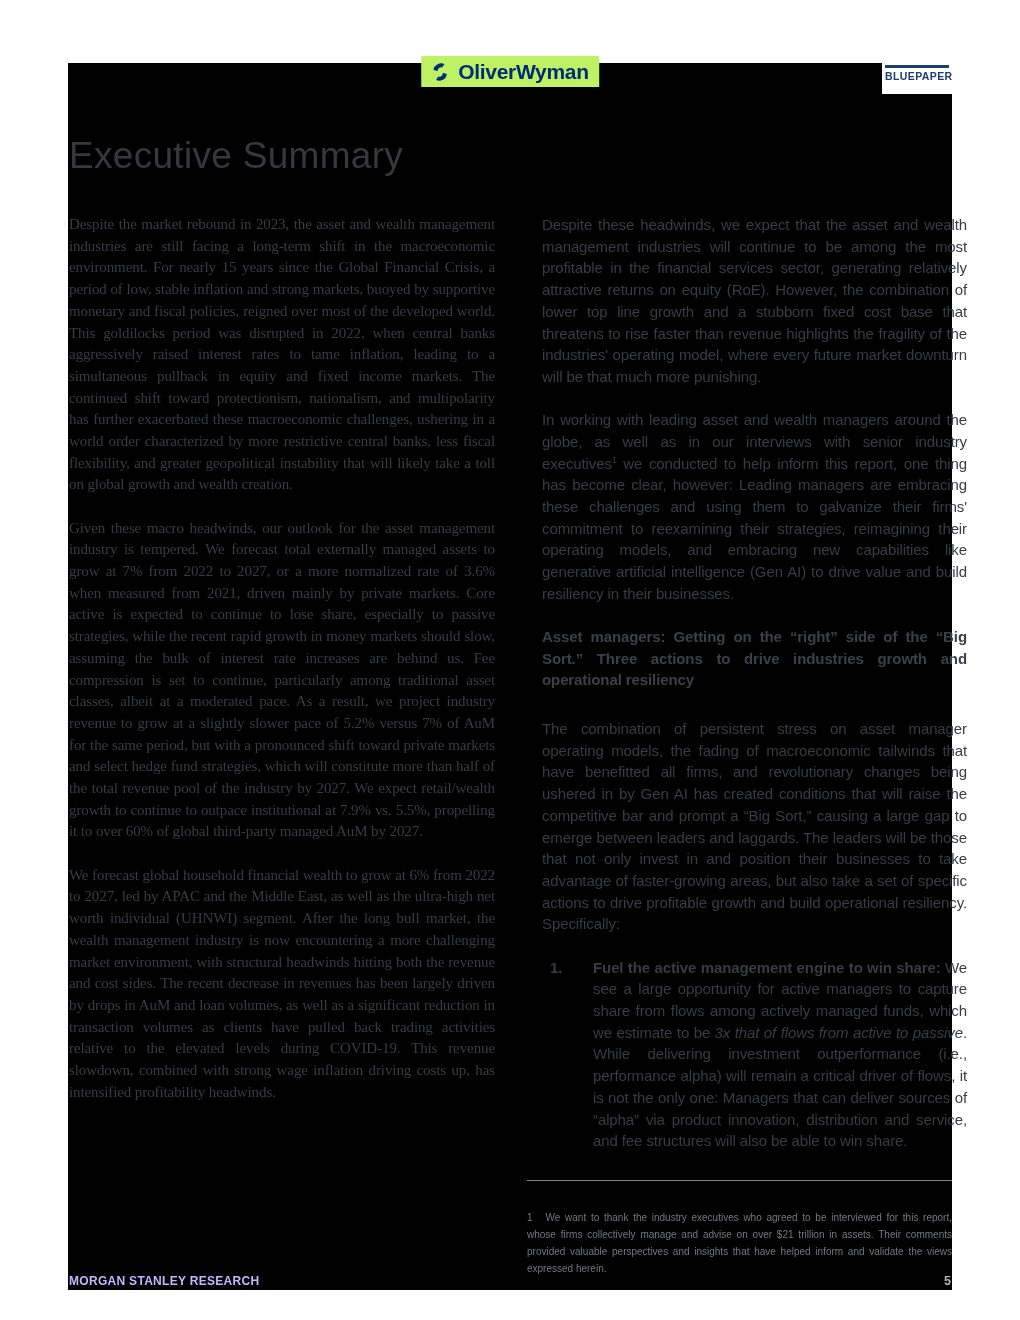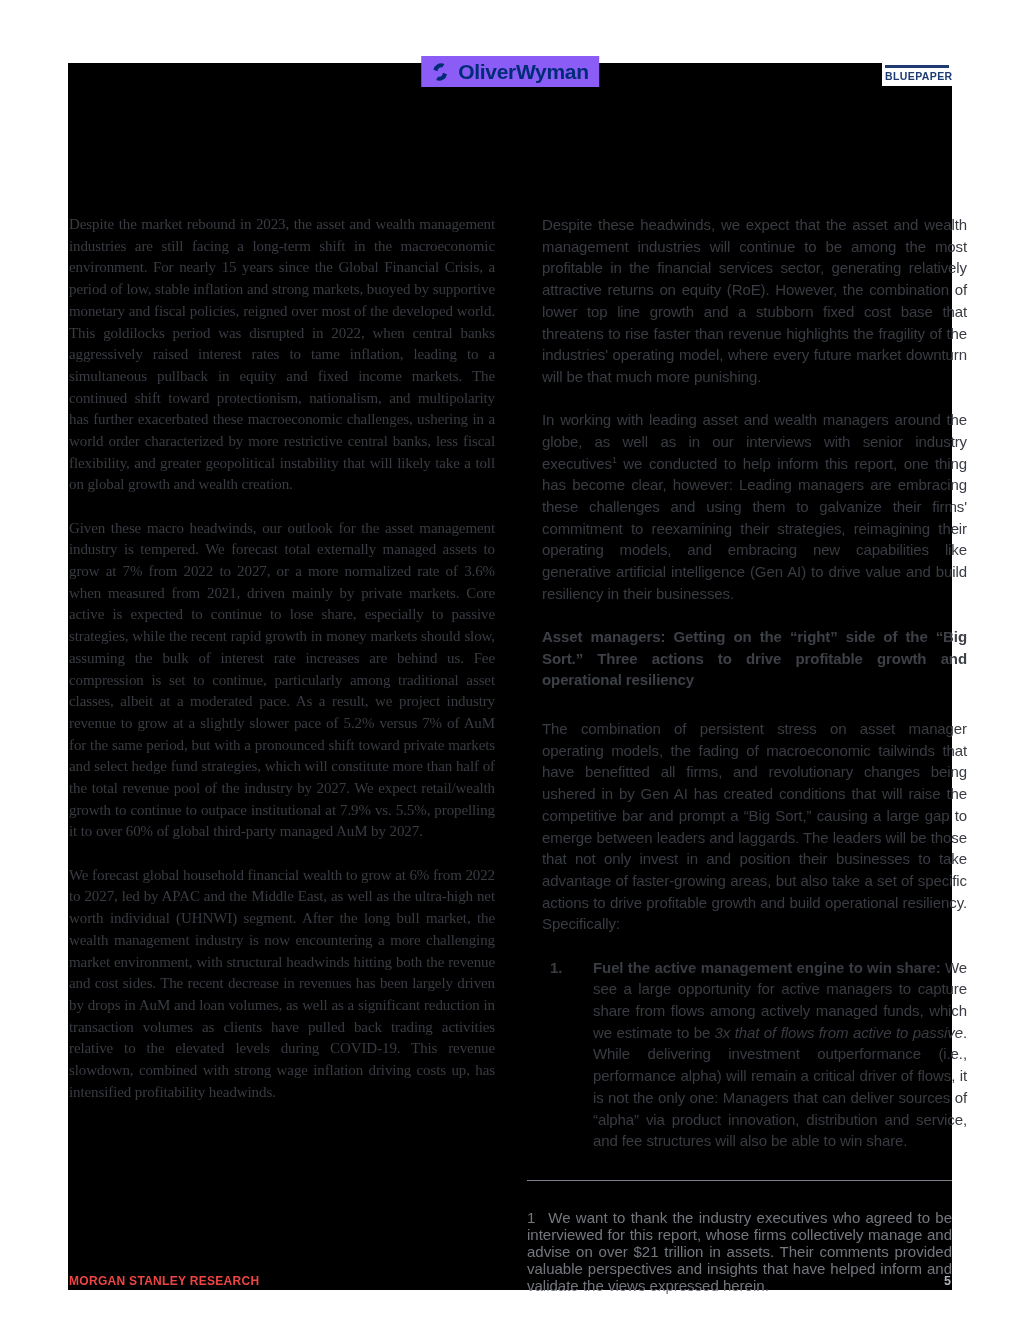--- a/index.html
+++ b/index.html
@@ -15,39 +15,39 @@
     position: absolute;
     left: 68px; top: 63px;
     width: 884px; height: 1227px;
     background: #000000;
   }
   
   .logo-box {
     position: absolute;
     left: 50%; top: -7px;
     transform: translateX(-50%);
-    background: #8b5cf6;
+    background: #bef264;
     height: 31px;
     padding: 3px 10px 3px 8px;
     display: flex; align-items: center; gap: 7px;
   }
   .logo-text {
     color: #002c77;
     font-weight: bold;
     font-size: 21px;
     letter-spacing: -0.3px;
     white-space: nowrap;
   }
   
   .badge {
     position: absolute;
     right: 0; top: -7px;
     background: #ffffff;
     width: 70px;
-    padding: 9px 3px 4px 3px;
+    padding: 9px 3px 12px 3px;
   }
   .badge-bar { height: 3px; background: #1e3c72; margin-bottom: 2px; }
   .badge-label {
     color: #1e3c72;
     font-weight: bold;
     font-size: 10.5px;
     letter-spacing: 0.4px;
     text-align: center;
     white-space: nowrap;
   }
@@ -96,33 +96,33 @@
   .footnote-rule {
     position: absolute;
     left: 459px; top: 1117px;
     width: 425px; height: 1px;
     background: #7e838a;
   }
   .footnote {
     position: absolute;
     left: 459px; top: 1146px;
     width: 425px;
-    font-size: 15px;
+    font-size: 10px;
     line-height: 17px;
     color: #74787e;
     text-align: justify;
   }
   .footnote .fn-marker { margin-right: 13px; }
   .footer-brand {
     position: absolute;
     left: 1px; bottom: 2px;
     font-size: 12px;
     font-weight: bold;
     letter-spacing: 0.3px;
-    color: #ef4444;
+    color: #c4b5fd;
   }
   .footer-page {
     position: absolute;
     right: 1px; bottom: 2px;
     font-size: 12.5px;
     font-weight: bold;
     color: #aeb4ba;
   }
   .ow-icon { display: block; }
 </style>
@@ -139,31 +139,32 @@
       </svg>
     </span>
     <span class="logo-text">OliverWyman</span>
   </div>
 
   <div class="badge">
     <div class="badge-bar"></div>
     <div class="badge-label">BLUEPAPER</div>
   </div>
 
+  <h1 class="page-title">Executive Summary</h1>
 
   <div class="col col-left">
     <p>Despite the market rebound in 2023, the asset and wealth management industries are still facing a long-term shift in the macroeconomic environment. For nearly 15 years since the Global Financial Crisis, a period of low, stable inflation and strong markets, buoyed by supportive monetary and fiscal policies, reigned over most of the developed world. This goldilocks period was disrupted in 2022, when central banks aggressively raised interest rates to tame inflation, leading to a simultaneous pullback in equity and fixed income markets. The continued shift toward protectionism, nationalism, and multipolarity has further exacerbated these macroeconomic challenges, ushering in a world order characterized by more restrictive central banks, less fiscal flexibility, and greater geopolitical instability that will likely take a toll on global growth and wealth creation.</p>
     <p>Given these macro headwinds, our outlook for the asset management industry is tempered. We forecast total externally managed assets to grow at 7% from 2022 to 2027, or a more normalized rate of 3.6% when measured from 2021, driven mainly by private markets. Core active is expected to continue to lose share, especially to passive strategies, while the recent rapid growth in money markets should slow, assuming the bulk of interest rate increases are behind us. Fee compression is set to continue, particularly among traditional asset classes, albeit at a moderated pace. As a result, we project industry revenue to grow at a slightly slower pace of 5.2% versus 7% of AuM for the same period, but with a pronounced shift toward private markets and select hedge fund strategies, which will constitute more than half of the total revenue pool of the industry by 2027. We expect retail/wealth growth to continue to outpace institutional at 7.9% vs. 5.5%, propelling it to over 60% of global third-party managed AuM by 2027.</p>
     <p>We forecast global household financial wealth to grow at 6% from 2022 to 2027, led by APAC and the Middle East, as well as the ultra-high net worth individual (UHNWI) segment. After the long bull market, the wealth management industry is now encountering a more challenging market environment, with structural headwinds hitting both the revenue and cost sides. The recent decrease in revenues has been largely driven by drops in AuM and loan volumes, as well as a significant reduction in transaction volumes as clients have pulled back trading activities relative to the elevated levels during COVID-19. This revenue slowdown, combined with strong wage inflation driving costs up, has intensified profitability headwinds.</p>
   </div>
 
   <div class="col col-right">
     <p>Despite these headwinds, we expect that the asset and wealth management industries will continue to be among the most profitable in the financial services sector, generating relatively attractive returns on equity (RoE). However, the combination of lower top line growth and a stubborn fixed cost base that threatens to rise faster than revenue highlights the fragility of the industries' operating model, where every future market downturn will be that much more punishing.</p>
     <p><span>In working with leading asset and wealth managers around the globe, as well as in our interviews with senior industry executives</span><sup class="fn-ref">1</sup><span> we conducted to help inform this report, one thing has become clear, however: Leading managers are embracing these challenges and using them to galvanize their firms' commitment to reexamining their strategies, reimagining their operating models, and embracing new capabilities like generative artificial intelligence (Gen AI) to drive value and build resiliency in their businesses.</span></p>
-    <p class="section-heading">Asset managers: Getting on the “right” side of the “Big Sort.” Three actions to drive profitable growth and operational resiliency</p>
+    <p class="section-heading">Asset managers: Getting on the “right” side of the “Big Sort.” Three actions to drive industries growth and operational resiliency</p>
     <p>The combination of persistent stress on asset manager operating models, the fading of macroeconomic tailwinds that have benefitted all firms, and revolutionary changes being ushered in by Gen AI has created conditions that will raise the competitive bar and prompt a “Big Sort,” causing a large gap to emerge between leaders and laggards. The leaders will be those that not only invest in and position their businesses to take advantage of faster-growing areas, but also take a set of specific actions to drive profitable growth and build operational resiliency. Specifically:</p>
     <div class="list-item">
       <span class="list-marker">1.</span>
       <span><b>Fuel the active management engine to win share:</b><span> We see a large opportunity for active managers to capture share from flows among actively managed funds, which we estimate to be </span><i>3x that of flows from active to passive</i><span>. While delivering investment outperformance (i.e., performance alpha) will remain a critical driver of flows, it is not the only one: Managers that can deliver sources of “alpha” via product innovation, distribution and service, and fee structures will also be able to win share.</span></span>
     </div>
   </div>
 
   <div class="footnote-rule"></div>
 
   <div class="footnote">

